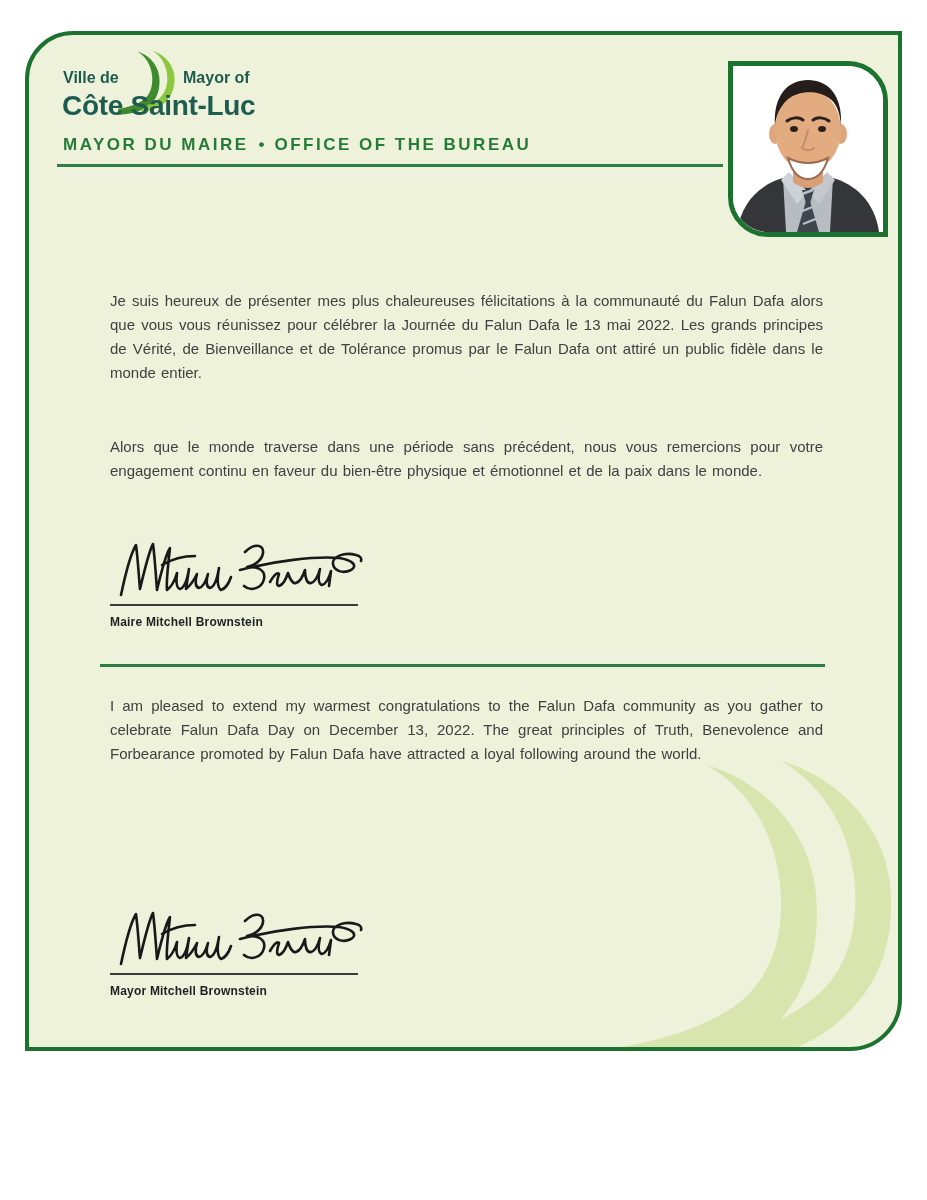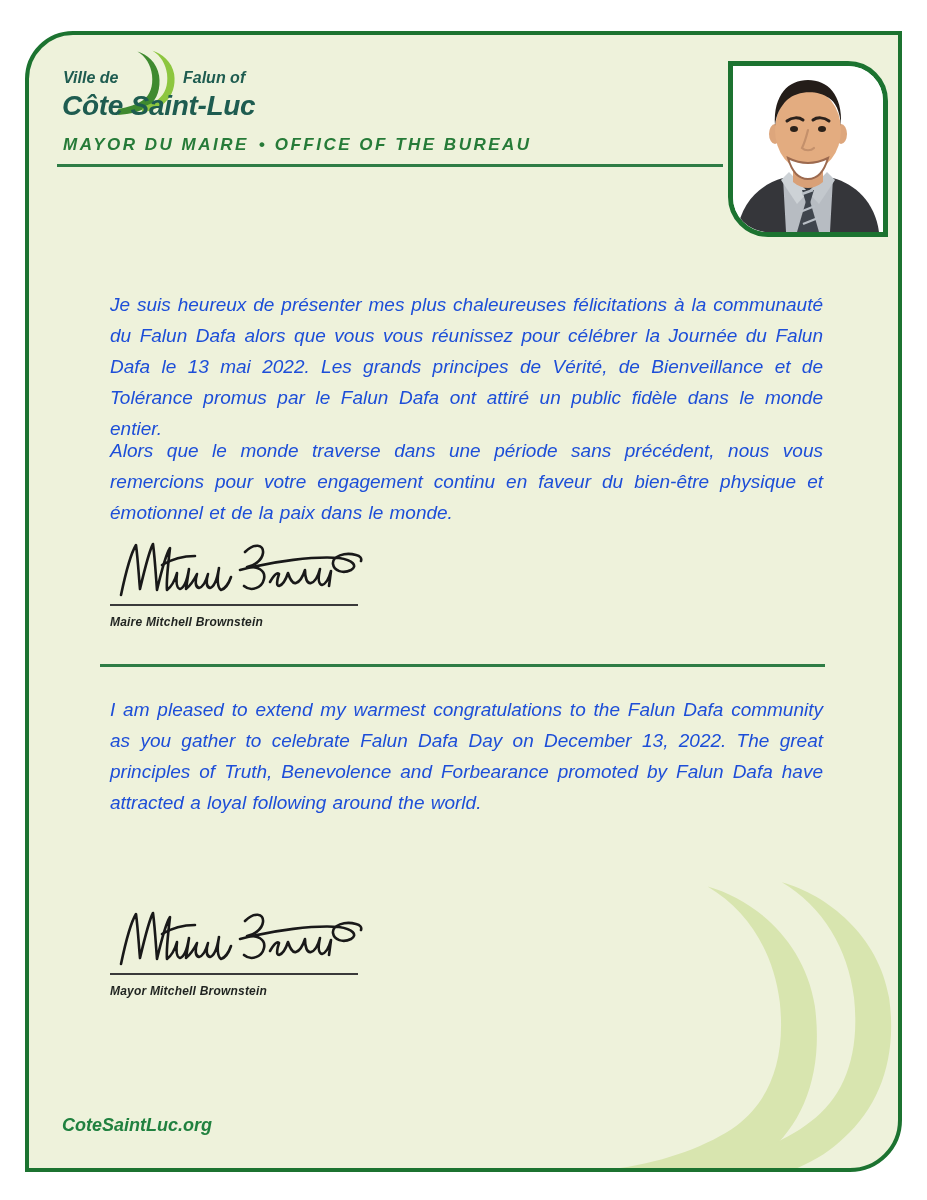--- a/index.html
+++ b/index.html
@@ -6,26 +6,25 @@
   html, body { background: #ffffff; }
   body {
     width: 927px; height: 1200px;
     position: relative;
     font-family: "Liberation Sans", sans-serif;
     overflow: hidden;
   }
   .frame {
     position: absolute;
     left: 25px; top: 31px;
-    width: 877px; height: 1141px;
+    width: 877px; height: 1020px;
     background: #eef2db;
     border: 4px solid #1c7330;
     border-radius: 48px 0 52px 0;
     overflow: hidden;
-    font-style: italic;
   }
   
   .brand-ville   { position: absolute; left: 34px;  top: 34px;  font-size: 16px; font-weight: 600; color: #1e5c50; }
   .brand-cityof  { position: absolute; left: 154px; top: 34px;  font-size: 16px; font-weight: 600; color: #1e5c50; }
   .brand-leaf    { position: absolute; left: 82px;  top: 14px;  width: 72px; height: 66px; }
   .brand-name    { position: absolute; left: 33px;  top: 55px;  font-size: 28px; font-weight: 700; color: #1e5c50; letter-spacing: -0.3px; }
   .dept-line     { position: absolute; left: 34px;  top: 100px; font-size: 17px; font-weight: 700; color: #267b38; letter-spacing: 2.5px; white-space: nowrap; }
   .dept-line .bullet { margin: 0 10px; letter-spacing: 0; }
   .header-rule   { position: absolute; left: 28px;  top: 129px; width: 666px; height: 3px; background: #2e7d45; }
   
@@ -34,22 +33,22 @@
     width: 160px; height: 176px;
     background: #ffffff;
     border: 5px solid #1c7330;
     border-radius: 0 40px 0 40px;
     overflow: hidden;
   }
   .photo-frame svg { display: block; width: 150px; height: 166px; }
   
   .para {
     position: absolute; left: 81px; width: 713px;
-    font-size: 19px; line-height: 31px;
-    color: #1d4ed8; text-align: justify;
+    font-size: 15px; line-height: 24px;
+    color: #404040; text-align: justify;
     word-spacing: 1px;
   }
   .fr-p1 { top: 254px; }
   .fr-p2 { top: 400px; }
   .en-p1 { top: 659px; }
   .en-p2 { top: 780px; }
   
   .sig-block { position: absolute; left: 81px; width: 290px; }
   .sig-1 { top: 505px; }
   .sig-2 { top: 874px; }
@@ -94,21 +93,21 @@
       <use href="#leaf-band-a"></use>
       <use href="#leaf-band-b"></use>
     </g>
   </svg>
 
   <div class="brand-ville">Ville de</div>
   <svg class="brand-leaf" viewBox="-18 -4 142 158" preserveAspectRatio="xMidYMid meet">
     <use href="#leaf-band-a" fill="#3f8a2f"></use>
     <use href="#leaf-band-b" fill="#8dc63f"></use>
   </svg>
-  <div class="brand-cityof">Falun of</div>
+  <div class="brand-cityof">Mayor of</div>
   <div class="brand-name">Côte Saint-Luc</div>
 
   <div class="dept-line">
     <span>MAYOR DU MAIRE</span><span class="bullet">•</span><span>OFFICE OF THE BUREAU</span>
   </div>
   <div class="header-rule"></div>
 
   <div class="photo-frame">
     <svg viewBox="0 0 150 166">
       <rect width="150" height="166" fill="#ffffff"></rect>

